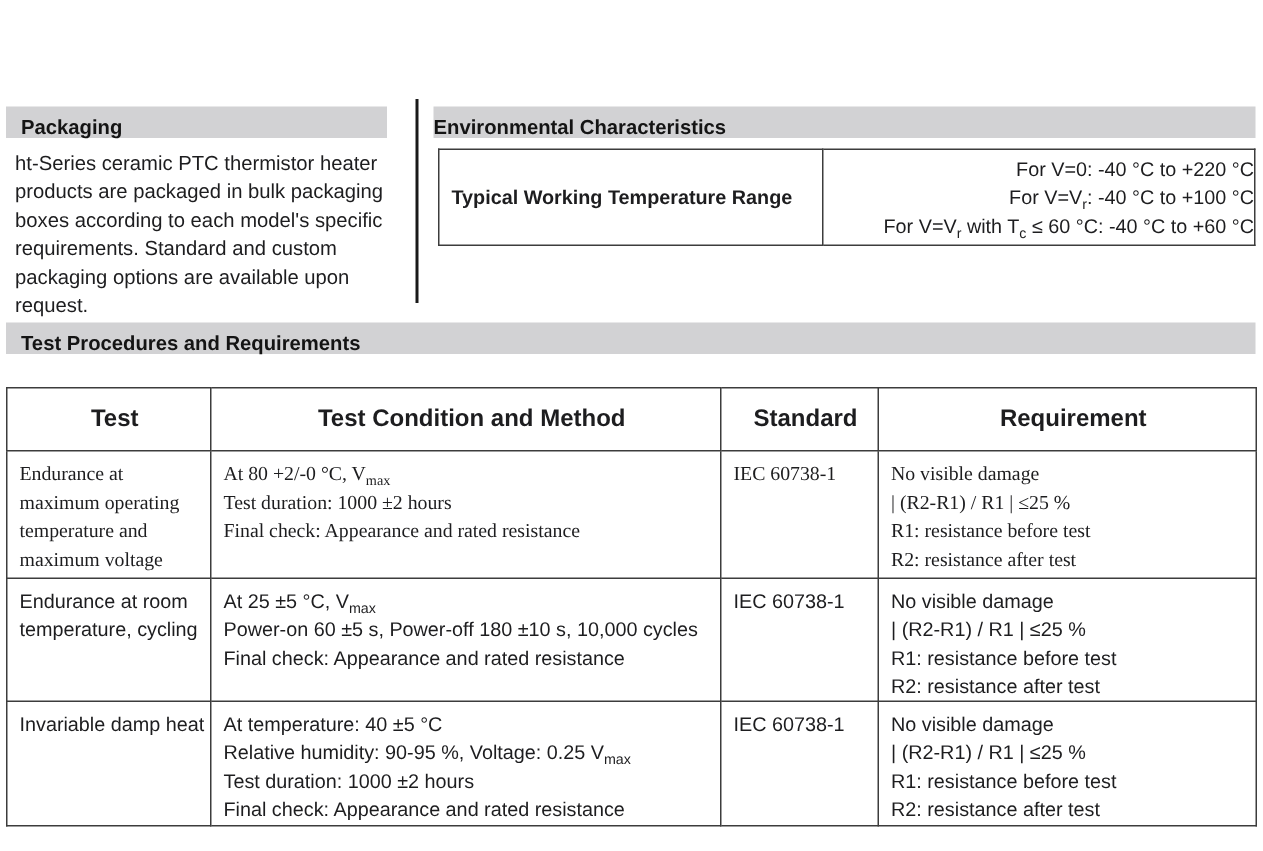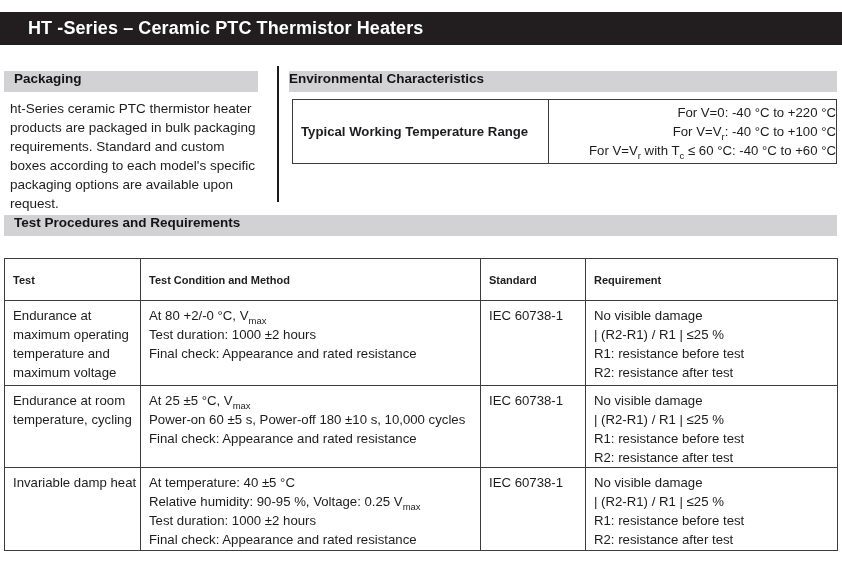--- a/index.html
+++ b/index.html
@@ -8,69 +8,66 @@
     position: relative; width: 842px; height: 567px; background: #ffffff;
     font-family: "Liberation Sans", sans-serif; color: #1d1d1f; overflow: hidden;
   }
   .title-bar {
     position: absolute; left: 0; top: 12px; width: 842px; height: 33px;
     background: #221e1f; color: #ffffff; display: flex; align-items: center;
     padding-left: 28px; font-weight: bold; font-size: 18px; letter-spacing: 0.1px;
   }
   .section-bar {
     position: absolute; height: 21px; background: #d2d2d4; color: #141414;
-    display: flex; align-items: flex-start; font-weight: bold; font-size: 13.5px;
+    display: flex; align-items: flex-end; font-weight: bold; font-size: 13.5px;
     padding-left: 10px;
   }
   #packaging-bar { left: 4px; top: 71px; width: 254px; }
   #env-bar { left: 289px; top: 71px; width: 548px; padding-left: 0; }
   #tests-bar { left: 4px; top: 215px; width: 833px; }
   .vdivider { position: absolute; left: 277px; top: 66px; width: 2px; height: 136px; background: #1a1a1a; }
   .packaging-text {
     position: absolute; left: 10px; top: 99px; width: 272px;
     font-size: 13.5px; line-height: 19px; color: #1d1d1f; white-space: nowrap;
   }
   table { border-collapse: collapse; table-layout: fixed; }
   td, th { border: 1.5px solid #3c3c3c; }
   sub { font-size: 9.5px; line-height: 0; }
   .env-table { position: absolute; left: 292px; top: 99px; width: 544px; font-size: 13.2px; }
   .env-table td { vertical-align: middle; }
   .env-label { font-weight: bold; padding-left: 8px; padding-right: 4px; }
   .env-value { padding-left: 10px; line-height: 19px; white-space: nowrap; text-align: right; }
   .env-r1 { height: 64px; } .env-r2 { height: 22px; } .env-r3 { height: 22px; }
   .tests-table { position: absolute; left: 4px; top: 258px; width: 833px; font-size: 13.2px; }
   .tests-table th {
-    height: 42px; font-weight: bold; text-align: left; vertical-align: middle;
-    padding-left: 8px; font-size: 11px;
+    height: 42px; font-weight: bold; text-align: center; vertical-align: middle;
+    padding-left: 8px; font-size: 16px;
   }
   .tests-table td {
     vertical-align: top; padding: 5px 4px 0 8px; line-height: 19px; white-space: nowrap;
   }
-  .t-r1 { height: 85px; } .t-r2 { height: 77px; } .t-r3 { height: 83px; }
+  .t-r1 { height: 85px; font-family: Liberation Serif, serif; } .t-r2 { height: 77px; } .t-r3 { height: 83px; }
 </style>
 </head>
 <body>
 
 <div class="canvas">
 
-  <div class="title-bar">
-    <span>HT -Series – Ceramic PTC Thermistor Heaters</span>
-  </div>
 
   <div class="section-bar" id="packaging-bar">
     <span>Packaging</span>
   </div>
 
   <div class="vdivider"></div>
 
   <div class="packaging-text">
     <div>ht-Series ceramic PTC thermistor heater</div>
     <div>products are packaged in bulk packaging</div>
+    <div>boxes according to each model's specific</div>
     <div>requirements. Standard and custom</div>
-    <div>boxes according to each model's specific</div>
     <div>packaging options are available upon</div>
     <div>request.</div>
   </div>
 
   <div class="section-bar" id="env-bar">
     <span>Environmental Characteristics</span>
   </div>
 
   <table class="env-table">
     <colgroup>

